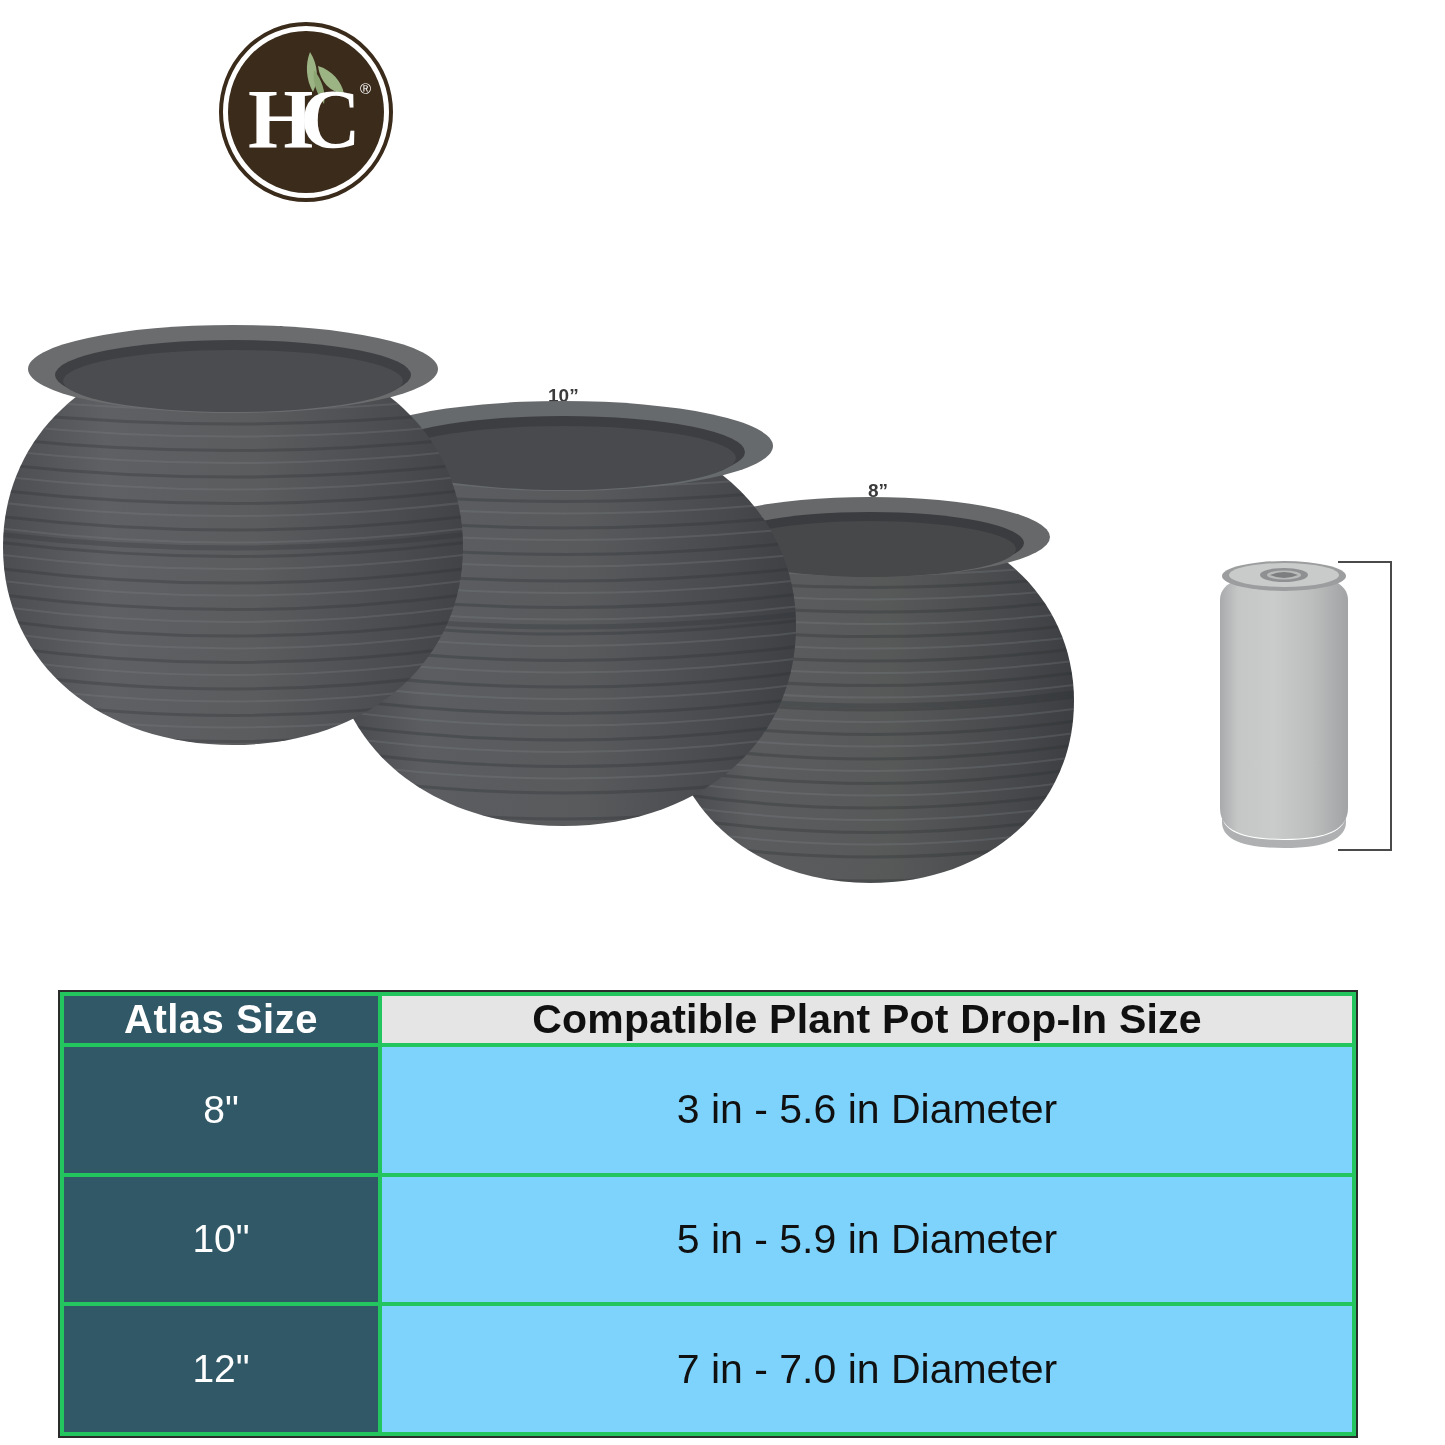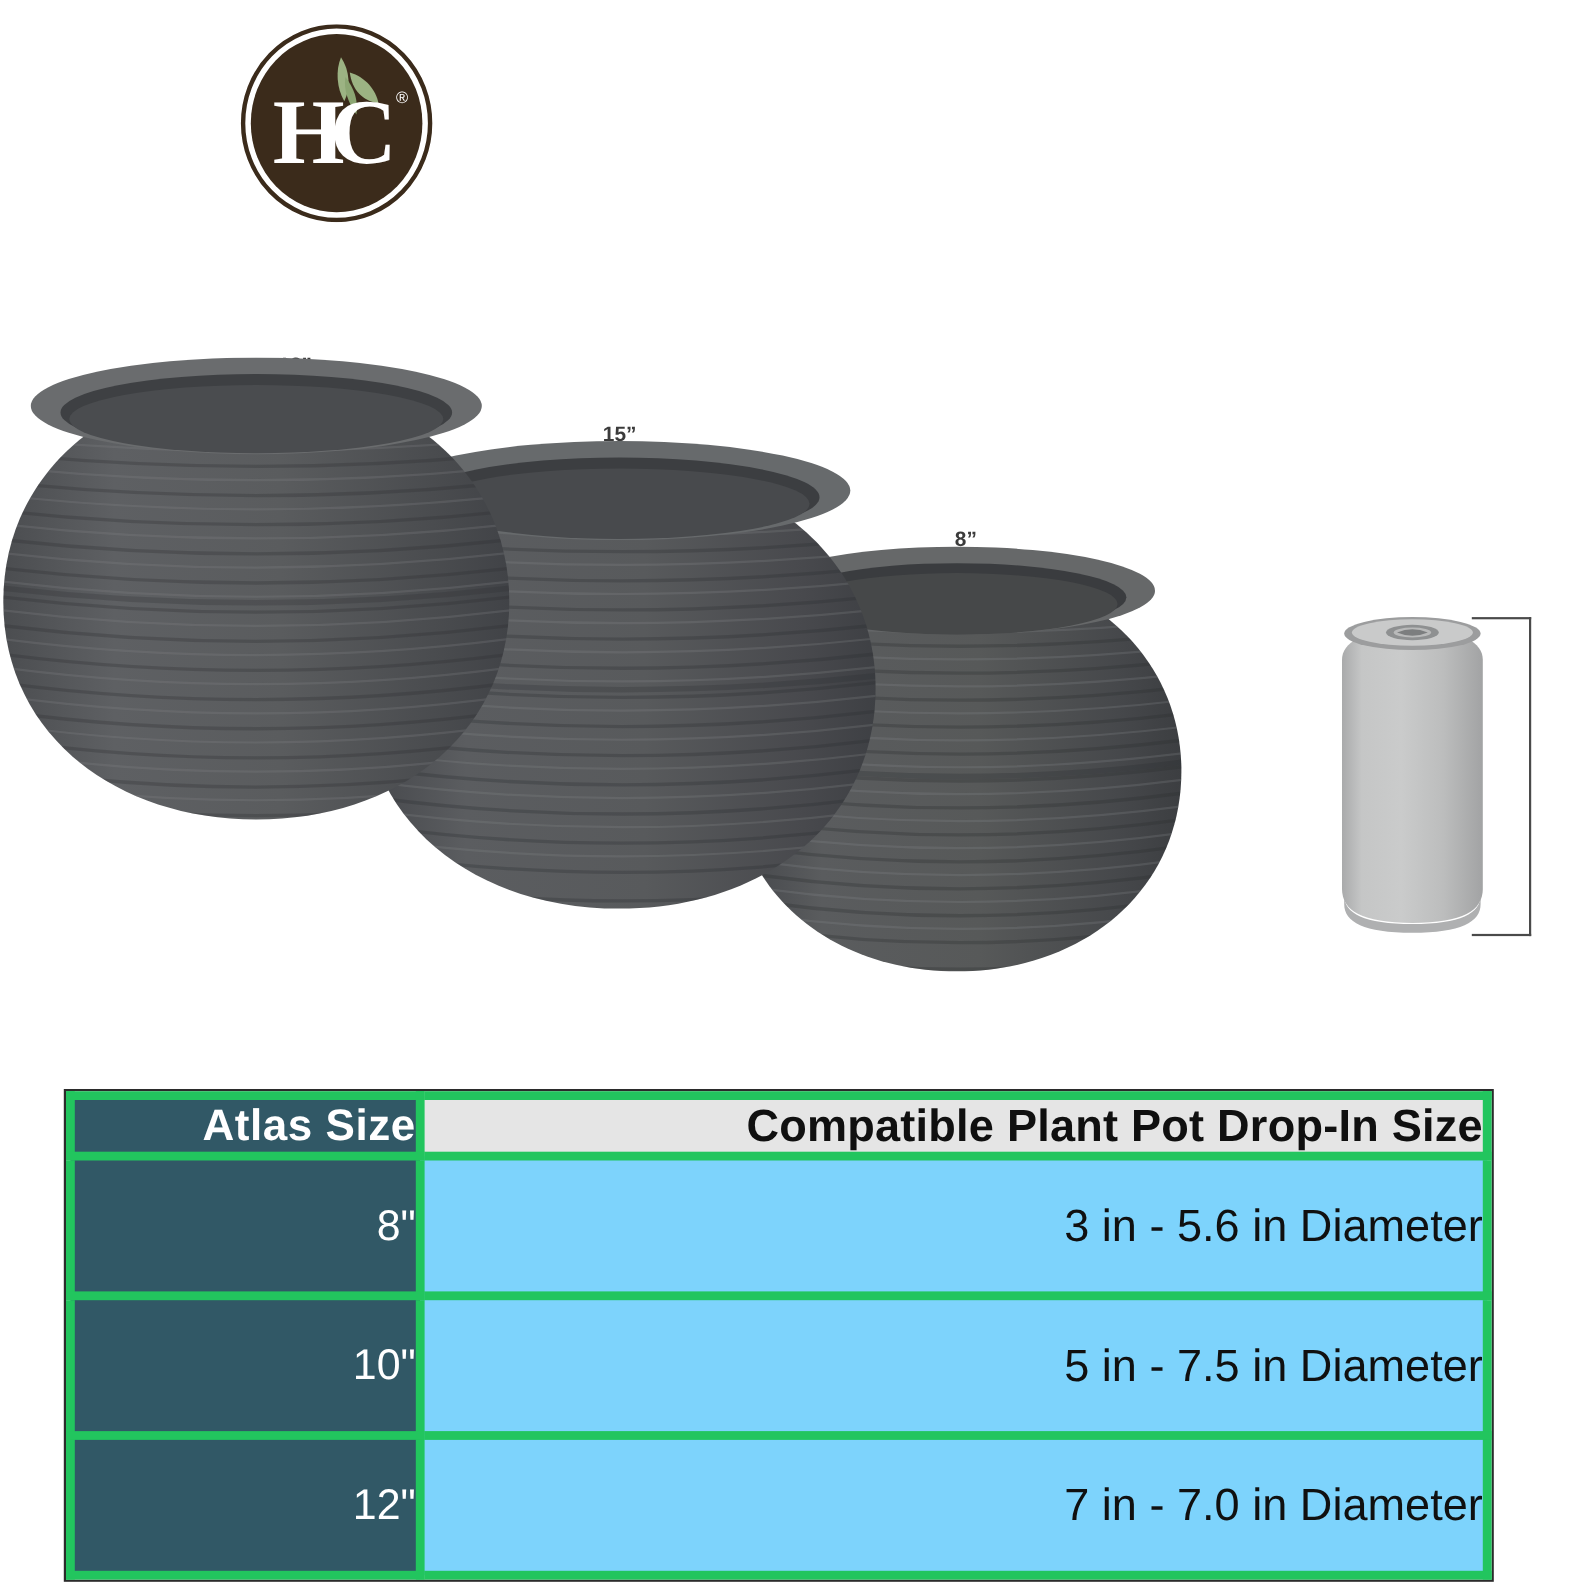--- a/index.html
+++ b/index.html
@@ -77,23 +77,23 @@
     background:#ffffff;
     box-sizing:border-box;
   }
   .sizetable table{
     width:100%;height:100%;
     border-collapse:collapse;
     table-layout:fixed;
   }
   .sizetable col.c1{width:318px;}
   .sizetable td,.sizetable th{
-    border:8px solid #22c55e;
+    border:4px solid #22c55e;
     padding:0;
-    text-align:right;
+    text-align:center;
     vertical-align:middle;
     box-sizing:border-box;
   }
   .sizetable td.sz, .sizetable th.sz{
     background:#315866;
     color:#ffffff;
   }
   .sizetable th.sz{
     font-size:40px;font-weight:bold;
     letter-spacing:0.5px;
@@ -245,21 +245,21 @@
             <path d="M0 334 Q245 370 500 334"></path>
               <path d="M0 360 Q245 397 500 360"></path>
           </g>
           <path d="M0 212 Q245 242 500 212" stroke="#2E3033" stroke-width="5" fill="none" opacity="0.9"></path>
         </g>
         <ellipse cx="245" cy="46" rx="210" ry="45" fill="#676A6C"></ellipse>
         <ellipse cx="245" cy="52" rx="182" ry="36" fill="#3C3E41"></ellipse>
         <ellipse cx="245" cy="58" rx="173" ry="32" fill="#484A4D"></ellipse>
       </svg>
     </div>
-    <div class="sizelabel" id="lbl10">15”</div>
+    <div class="sizelabel" id="lbl10">10”</div>
 
     <div class="pot" id="pot8">
       <svg class="svgbox" viewBox="0 0 420 400" preserveAspectRatio="none">
         <defs>
           <linearGradient id="g8" x1="0" y1="0" x2="1" y2="0">
             <stop offset="0%" stop-color="#434549"></stop>
             <stop offset="20%" stop-color="#5A5C5E"></stop>
             <stop offset="55%" stop-color="#575959"></stop>
             <stop offset="86%" stop-color="#46484B"></stop>
             <stop offset="100%" stop-color="#3C3E41"></stop>
@@ -359,21 +359,21 @@
           <th class="hd">Compatible Plant Pot Drop-In Size</th>
         </tr>
       </thead>
       <tbody>
         <tr>
           <td class="sz">8"</td>
           <td class="val">3 in - 5.6 in Diameter</td>
         </tr>
         <tr>
           <td class="sz">10"</td>
-          <td class="val">5 in - 7.5 in Diameter</td>
+          <td class="val">5 in - 5.9 in Diameter</td>
         </tr>
         <tr>
           <td class="sz">12"</td>
           <td class="val">7 in - 7.0 in Diameter</td>
         </tr>
       </tbody>
     </table>
   </div>
 
 </div>

